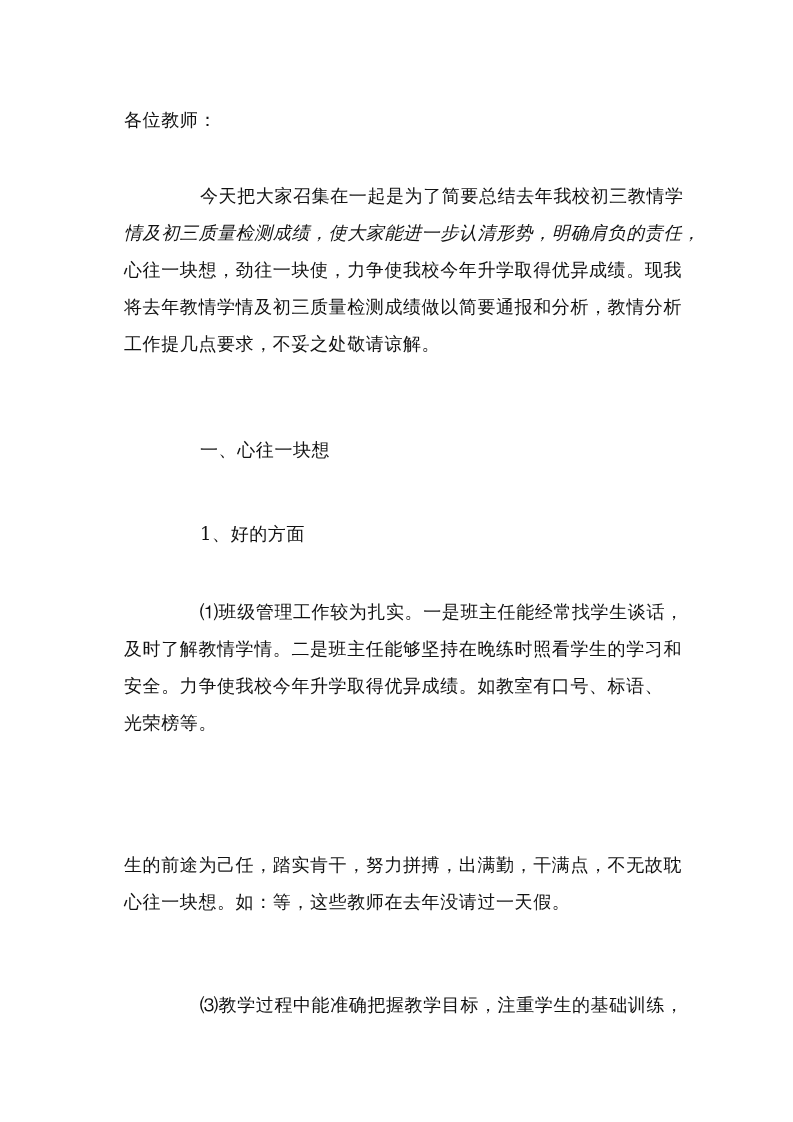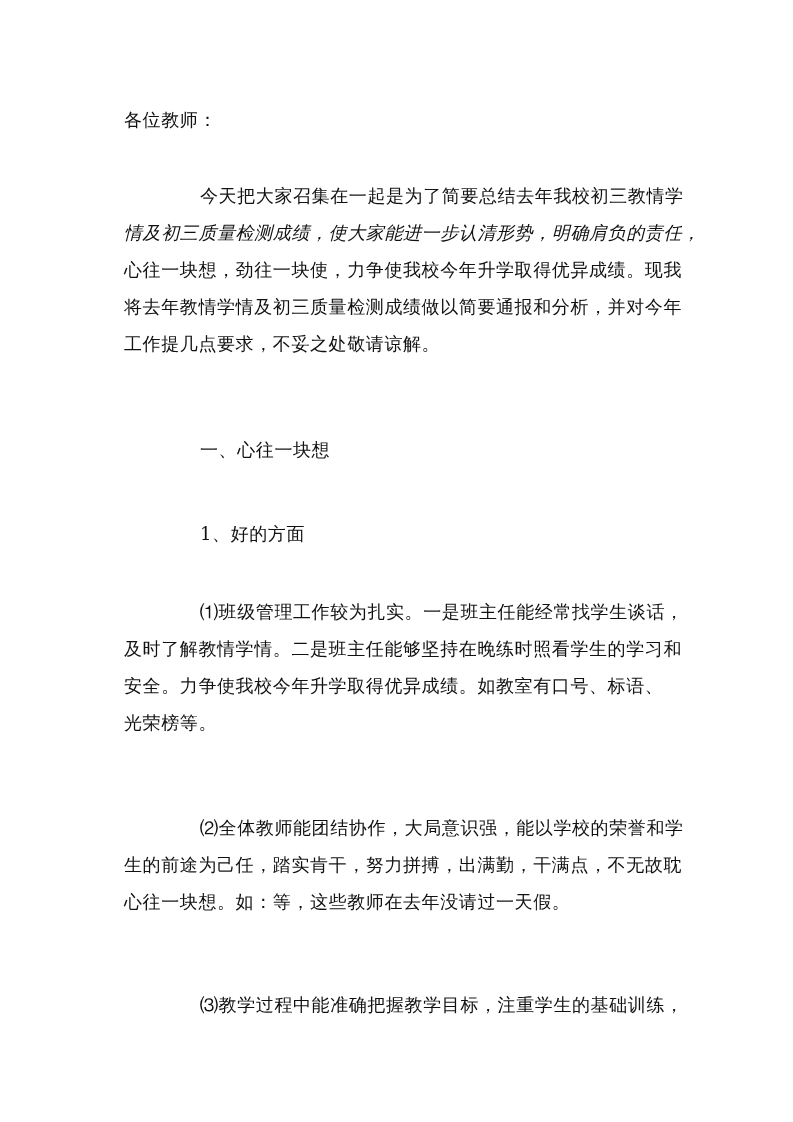--- a/index.html
+++ b/index.html
@@ -38,31 +38,30 @@
 </head>
 <body>
 
 <div class="page">
 
   <div class="line" style="top:108px;">各位教师：</div>
 
   <div class="line indent" style="top:184px;font-family:Liberation Serif, serif;">今天把大家召集在一起是为了简要总结去年我校初三教情学</div>
   <div class="line" style="top:221px;font-style:italic;">情及初三质量检测成绩，使大家能进一步认清形势，明确肩负的责任，</div>
   <div class="line" style="top:258px;">心往一块想，劲往一块使，力争使我校今年升学取得优异成绩。现我</div>
-  <div class="line" style="top:295px;">将去年教情学情及初三质量检测成绩做以简要通报和分析，并对今年</div>
+  <div class="line" style="top:295px;">将去年教情学情及初三质量检测成绩做以简要通报和分析，教情分析</div>
   <div class="line" style="top:332px;">工作提几点要求，不妥之处敬请谅解。</div>
 
   <div class="line indent" style="top:438px;">一、心往一块想</div>
 
   <div class="line indent" style="top:522px;">1、好的方面</div>
 
   <div class="line indent" style="top:600px;">⑴班级管理工作较为扎实。一是班主任能经常找学生谈话，</div>
   <div class="line" style="top:637px;">及时了解教情学情。二是班主任能够坚持在晚练时照看学生的学习和</div>
   <div class="line" style="top:674px;">安全。力争使我校今年升学取得优异成绩。如教室有口号、标语、</div>
   <div class="line" style="top:711px;">光荣榜等。</div>
 
-  <div class="line indent" style="top:816px;">⑵全体教师能团结协作，大局意识强，能以学校的荣誉和学</div>
   <div class="line" style="top:853px;">生的前途为己任，踏实肯干，努力拼搏，出满勤，干满点，不无故耽</div>
   <div class="line" style="top:890px;">心往一块想。如：等，这些教师在去年没请过一天假。</div>
 
   <div class="line indent" style="top:993px;">⑶教学过程中能准确把握教学目标，注重学生的基础训练，</div>
 
 </div>
 
 </body></html>

